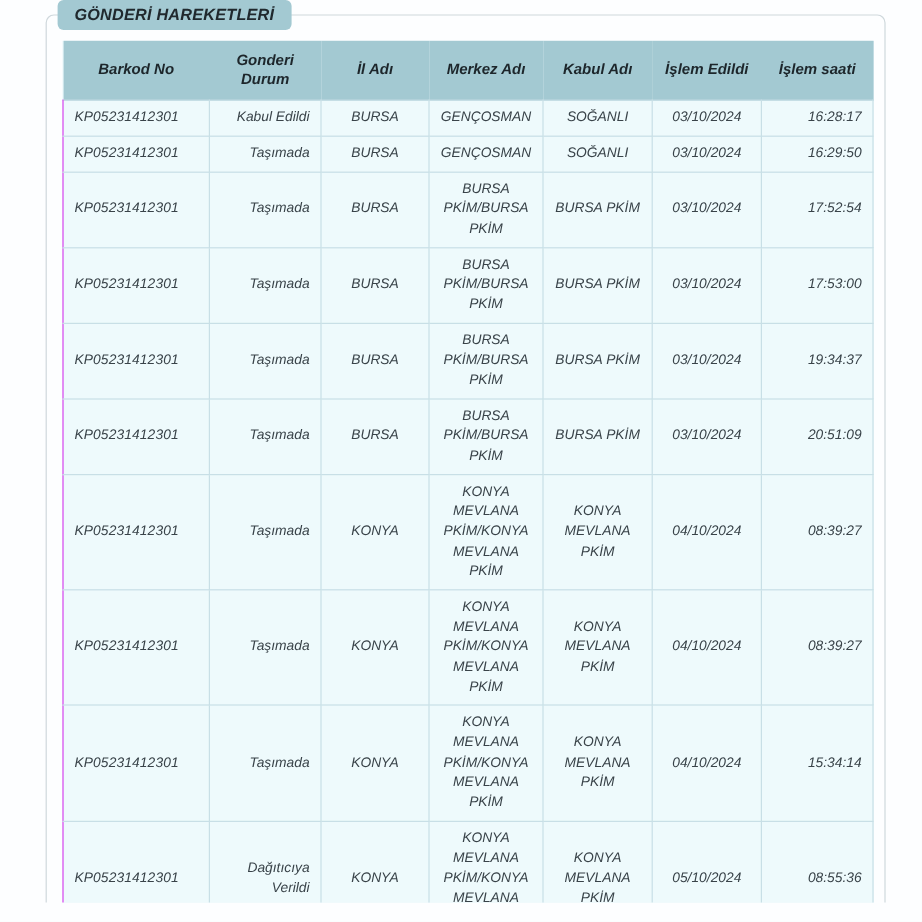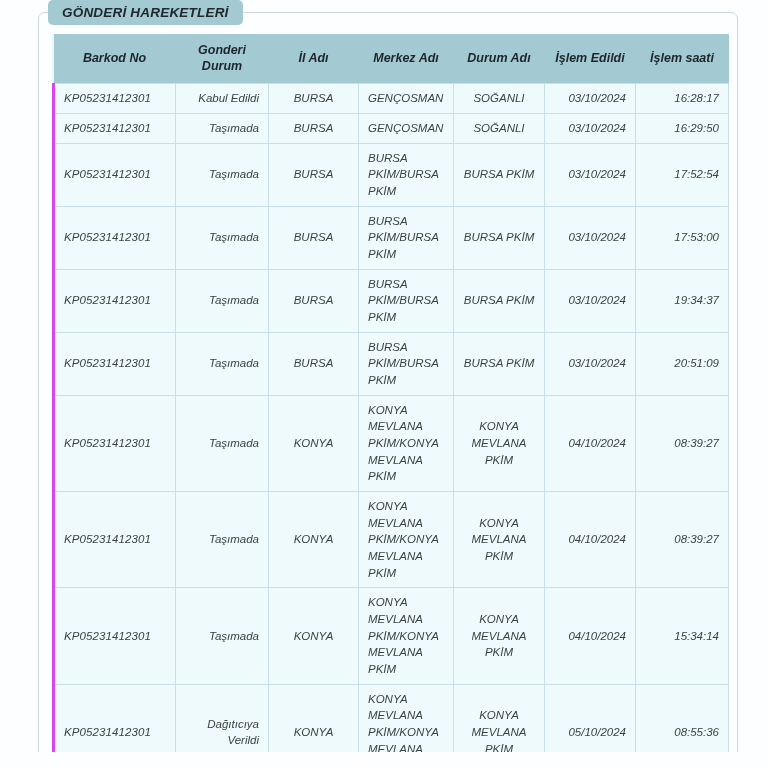--- a/index.html
+++ b/index.html
@@ -83,38 +83,38 @@
     font-size: 11.5px;
     color: #394349;
     padding: 6px 9px;
     line-height: 1.45;
     border-right: 1px solid #c8dfe6;
     border-bottom: 1px solid #c8dfe6;
     vertical-align: middle;
     background: #eefafc;
     word-wrap: break-word;
   }
-  table.movements tr td:first-child { border-left: 3px solid #d946ef; }
+  table.movements tr td:first-child { border-left: 1px solid #d946ef; }
   table.movements tr:first-child td { border-top: 1px solid #c8dfe6; }
 
   
   col.c-barkod  { width: 122px; }
   col.c-durum   { width: 93px;  }
   col.c-il      { width: 90px;  }
   col.c-merkez  { width: 95px;  }
   col.c-sube    { width: 91px;  }
   col.c-tarih   { width: 91px;  }
   col.c-saat    { width: 93px;  }
 
   td.cell-barkod { text-align: left;   letter-spacing: 0.1px; }
   td.cell-durum  { text-align: right;  }
   td.cell-il     { text-align: center;  }
-  td.cell-merkez { text-align: left;  }
+  td.cell-merkez { text-align: center;  }
   td.cell-sube   { text-align: center;  }
-  td.cell-tarih  { text-align: right;  }
+  td.cell-tarih  { text-align: center;  }
   td.cell-saat   { text-align: right;  }
 </style>
 </head>
 <body>
 
 <div id="page">
 
   <div class="panel"></div>
 
   <div class="panel-legend">GÖNDERİ HAREKETLERİ</div>
@@ -129,21 +129,21 @@
         <col class="c-sube">
         <col class="c-tarih">
         <col class="c-saat">
       </colgroup>
       <thead>
         <tr>
           <th>Barkod No</th>
           <th>Gonderi Durum</th>
           <th>İl Adı</th>
           <th>Merkez Adı</th>
-          <th>Durum Adı</th>
+          <th>Kabul Adı</th>
           <th>İşlem Edildi</th>
           <th>İşlem saati</th>
         </tr>
       </thead>
       <tbody id="movements-body">
           <tr>
             <td class="cell-barkod">KP05231412301</td>
             <td class="cell-durum">Kabul Edildi</td>
             <td class="cell-il">BURSA</td>
             <td class="cell-merkez">GENÇOSMAN</td>

